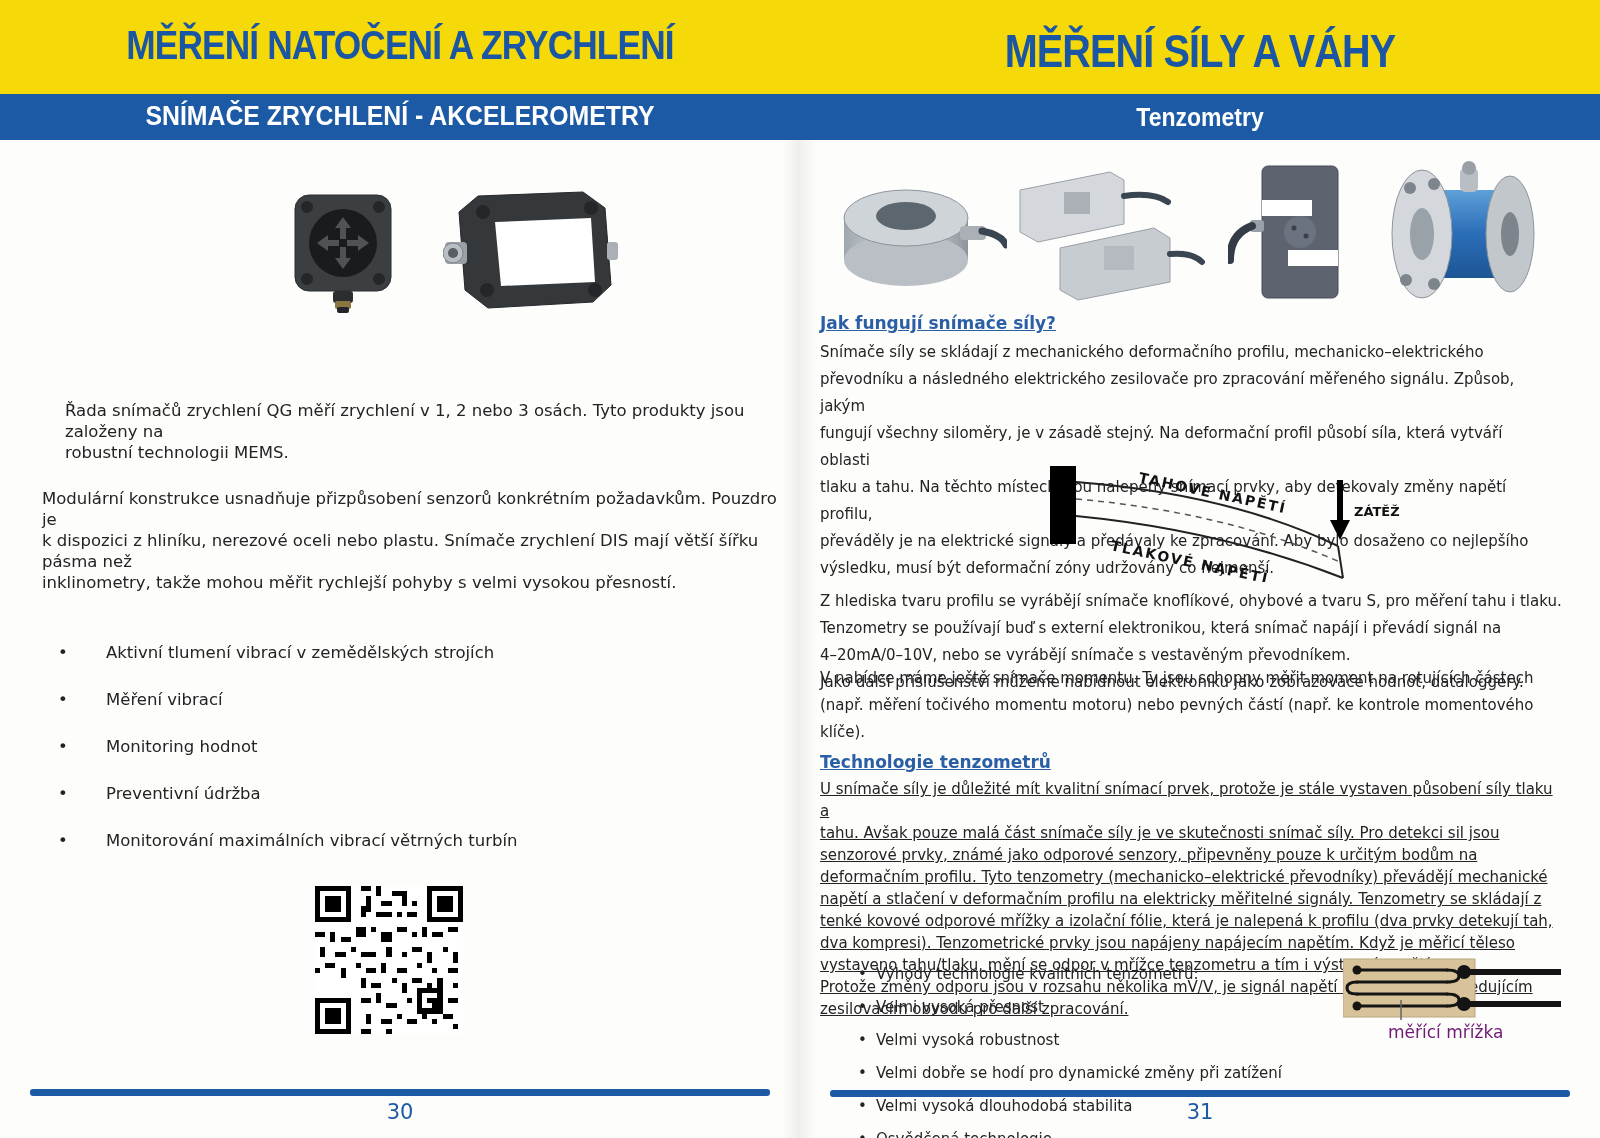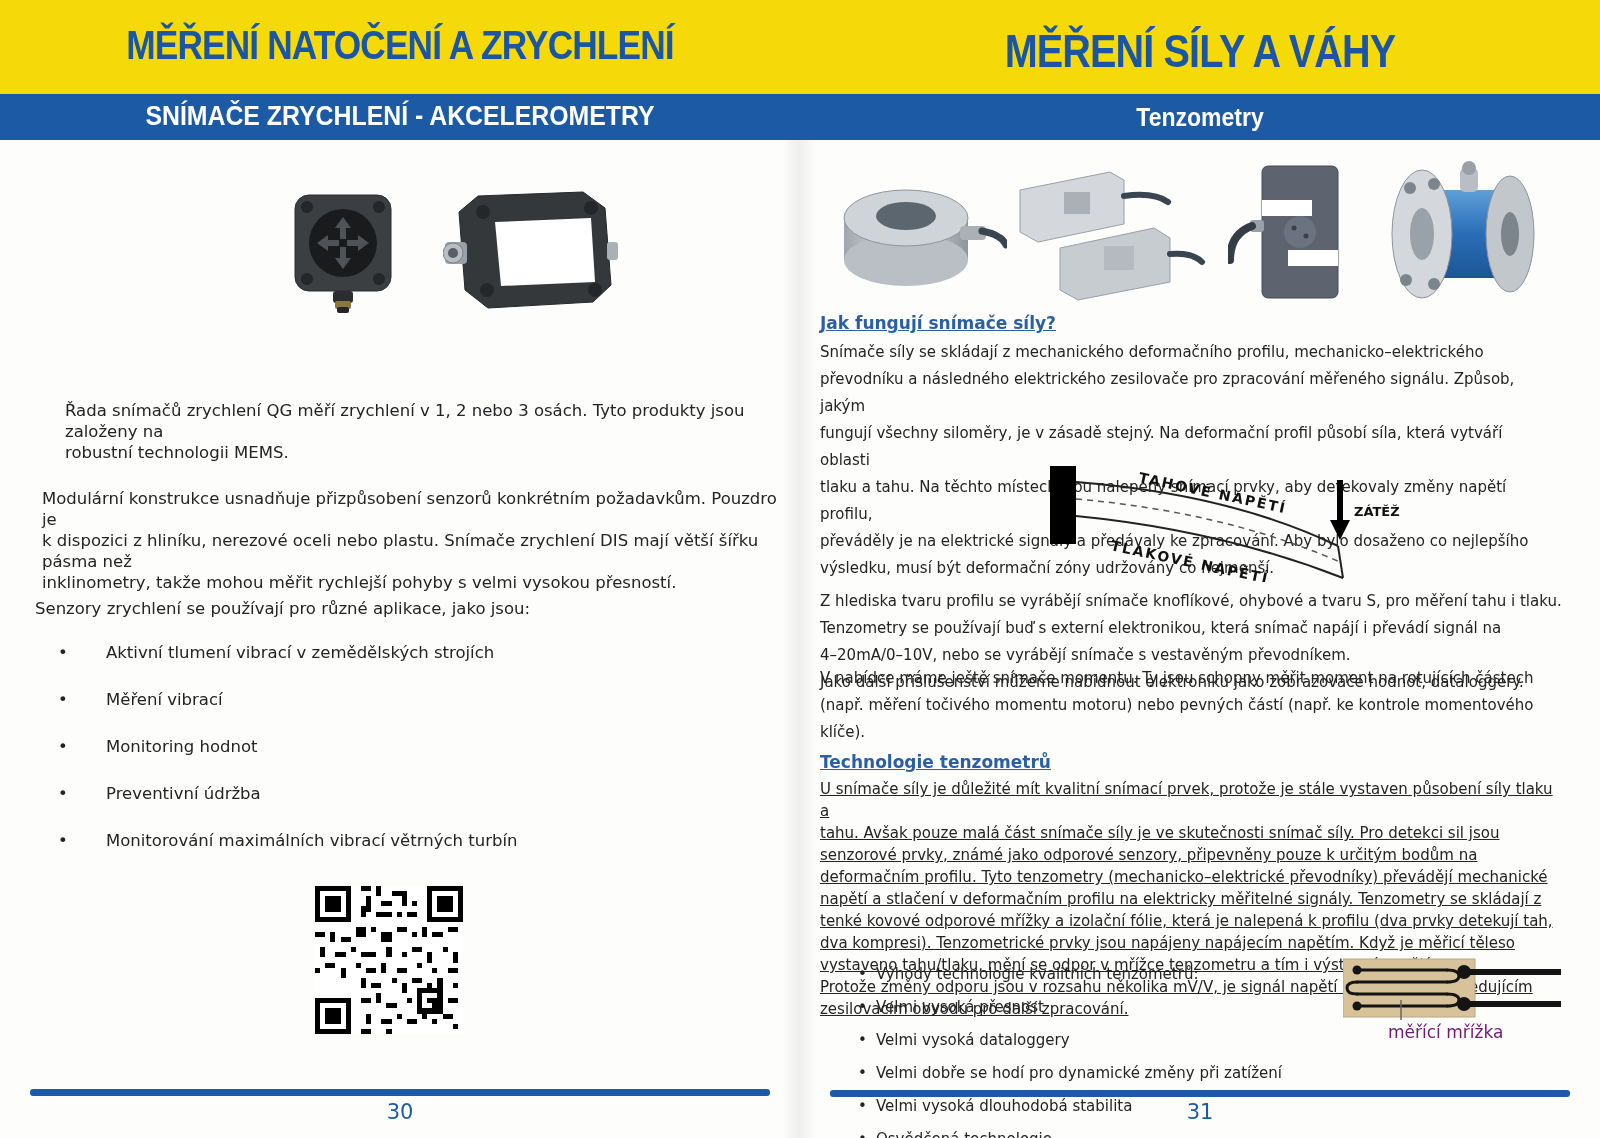--- a/index.html
+++ b/index.html
@@ -66,21 +66,20 @@
     <circle cx="10" cy="63" r="10" fill="#b9bec4" stroke="#7d8288"></circle>
     <circle cx="10" cy="63" r="5" fill="#5a5e63"></circle>
     <rect x="164" y="52" width="11" height="18" rx="3" fill="#aab0b6"></rect>
   </svg>
 
   <div class="abs body-text lp" style="left:35px;top:400px;width:730px;margin-left:30px;">Řada snímačů zrychlení QG měří zrychlení v 1, 2 nebo 3 osách. Tyto produkty jsou založeny na
 robustní technologii MEMS.</div>
   <div class="abs body-text lp" style="left:35px;top:488px;width:745px;margin-left:7px;">Modulární konstrukce usnadňuje přizpůsobení senzorů konkrétním požadavkům. Pouzdro je
 k dispozici z hliníku, nerezové oceli nebo plastu. Snímače zrychlení DIS mají větší šířku pásma než
 inklinometry, takže mohou měřit rychlejší pohyby s velmi vysokou přesností.</div>
-  <div class="abs body-text lp" style="left:35px;top:598px;width:730px;">Senzory zrychlení se používají pro různé aplikace, jako jsou:</div>
 
   <ul class="abs" style="left:58px;top:642px;width:700px;">
     <li class="bullet-row" style="margin-bottom:26px;">
       <span class="bullet-dot lp" style="width:48px;">•</span>
       <span class="lp">Aktivní tlumení vibrací v zemědělských strojích</span>
       </li>
     <li class="bullet-row" style="margin-bottom:26px;">
       <span class="bullet-dot lp" style="width:48px;">•</span>
       <span class="lp">Měření vibrací</span>
       </li>
@@ -236,21 +235,21 @@
     <li class="bullet-row" style="margin-bottom:6px;">
       <span class="bullet-dot rp" style="width:18px;">•</span>
       <span class="rp">Výhody technologie kvalitních tenzometrů:</span>
       </li>
     <li class="bullet-row" style="margin-bottom:6px;">
       <span class="bullet-dot rp" style="width:18px;">•</span>
       <span class="rp">Velmi vysoká přesnost</span>
       </li>
     <li class="bullet-row" style="margin-bottom:6px;">
       <span class="bullet-dot rp" style="width:18px;">•</span>
-      <span class="rp">Velmi vysoká dataloggery</span>
+      <span class="rp">Velmi vysoká robustnost</span>
       </li>
     <li class="bullet-row" style="margin-bottom:6px;">
       <span class="bullet-dot rp" style="width:18px;">•</span>
       <span class="rp">Velmi dobře se hodí pro dynamické změny při zatížení</span>
       </li>
     <li class="bullet-row" style="margin-bottom:6px;">
       <span class="bullet-dot rp" style="width:18px;">•</span>
       <span class="rp">Velmi vysoká dlouhodobá stabilita</span>
       </li>
     <li class="bullet-row">

